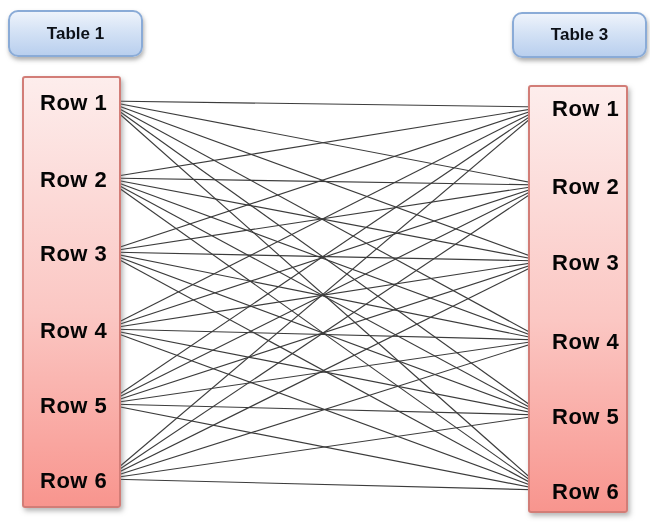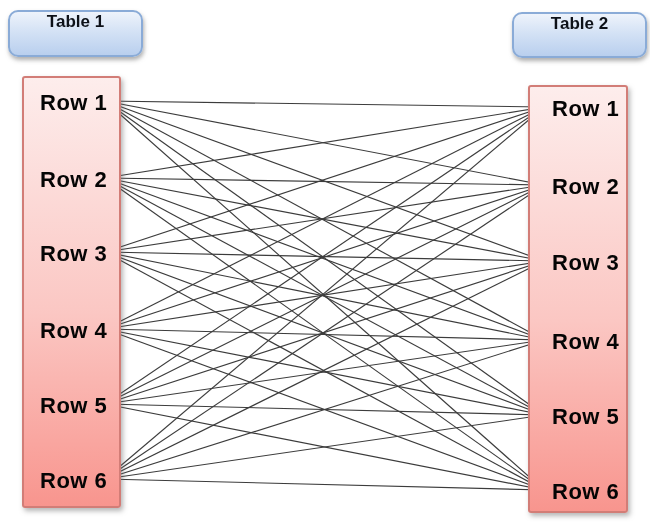--- a/index.html
+++ b/index.html
@@ -7,20 +7,21 @@
     position: relative;
     width: 650px;
     height: 525px;
     background: #ffffff;
     overflow: hidden;
     font-family: "Liberation Sans", "DejaVu Sans", sans-serif;
   }
   .hdr {
     position: absolute;
     display: flex;
+    align-items: center;
     justify-content: center;
     border: 2px solid #8aabd7;
     border-radius: 10px;
     background: linear-gradient(180deg, #eef3fb 0%, #d4e2f5 45%, #b9cfee 100%);
     box-shadow: 1px 3px 4px rgba(110,110,110,0.55);
     font-weight: 700;
     font-size: 17px;
     color: #0d1118;
     box-sizing: border-box;
   }
@@ -108,21 +109,21 @@
         <line x1="105" y1="479" x2="544" y2="415" stroke="#3c3c3c" marker-start="url(#arrow-start)" marker-end="url(#arrow-end)"></line>
         <line x1="105" y1="479" x2="544" y2="490" stroke="#3c3c3c" marker-start="url(#arrow-start)" marker-end="url(#arrow-end)"></line>
       </g>
   </svg>
 
   <div class="hdr hdr-t1">
     <span>Table 1</span>
   </div>
 
   <div class="hdr hdr-t2">
-    <span>Table 2</span>
+    <span>Table 3</span>
   </div>
 
   <div class="col col-left">
       <span class="row-label" style="left: 16px; top: 25px; color: rgb(5, 5, 5);">Row 1</span>
       <span class="row-label" style="left: 16px; top: 102px; color: rgb(5, 5, 5);">Row 2</span>
       <span class="row-label" style="left: 16px; top: 176px; color: rgb(5, 5, 5);">Row 3</span>
       <span class="row-label" style="left: 16px; top: 253px; color: rgb(5, 5, 5);">Row 4</span>
       <span class="row-label" style="left: 16px; top: 328px; color: rgb(5, 5, 5);">Row 5</span>
       <span class="row-label" style="left: 16px; top: 403px; color: rgb(5, 5, 5);">Row 6</span>
     </div>

